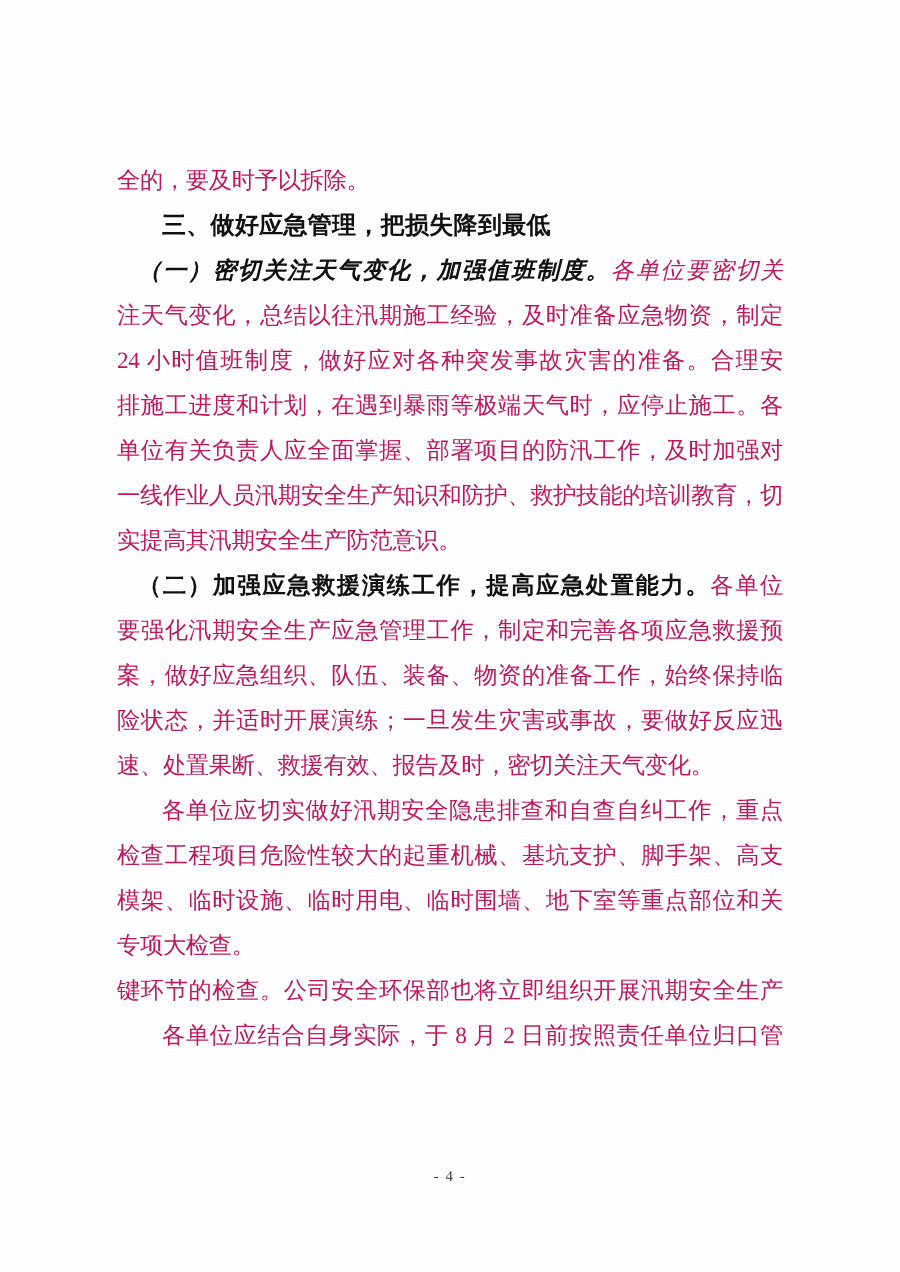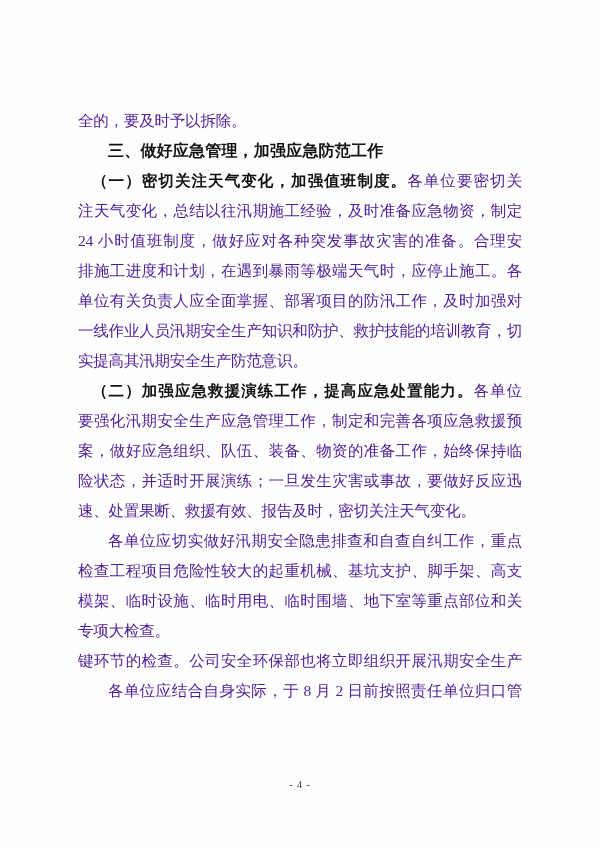--- a/index.html
+++ b/index.html
@@ -37,21 +37,21 @@
     overflow: hidden;
     height: 30px;
   }
   .line.heading {
     font-family: "Liberation Sans", "DejaVu Sans", sans-serif;
     font-weight: 700;
     color: #101010;
     font-size: 16px;
     letter-spacing: 0.2px;
   }
-  .seg { color: #4c1d95; }
+  .seg { color: #be185d; }
   .seg.bold {
     font-weight: 700;
     color: #111111;
   }
   .footer {
     position: absolute;
     left: 0;
     top: 779px;
     width: 600px;
     text-align: center;
@@ -60,22 +60,22 @@
     color: #3a3a3a;
     font-family: "Liberation Serif", "DejaVu Serif", serif;
   }
 </style>
 </head>
 <body>
 
 <div class="page">
   <div class="doc-body">
       <div class="line body"><span class="seg">全的，要及时予以拆除。</span></div>
-      <div class="line heading" style="padding-left: 30px;"><span class="seg bold">三、做好应急管理，加强应急防范工作</span></div>
-      <div class="line body full" style="padding-left: 14px;"><span class="seg bold">（一）密切关注天气变化，加强值班制度。</span><span class="seg">各单位要密切关</span></div>
+      <div class="line heading" style="padding-left: 30px;"><span class="seg bold">三、做好应急管理，把损失降到最低</span></div>
+      <div class="line body full" style="padding-left: 14px; font-style: italic;"><span class="seg bold">（一）密切关注天气变化，加强值班制度。</span><span class="seg">各单位要密切关</span></div>
       <div class="line body full"><span class="seg">注天气变化，总结以往汛期施工经验，及时准备应急物资，制定</span></div>
       <div class="line body full"><span class="seg">24 小时值班制度，做好应对各种突发事故灾害的准备。合理安</span></div>
       <div class="line body full"><span class="seg">排施工进度和计划，在遇到暴雨等极端天气时，应停止施工。各</span></div>
       <div class="line body full"><span class="seg">单位有关负责人应全面掌握、部署项目的防汛工作，及时加强对</span></div>
       <div class="line body full"><span class="seg">一线作业人员汛期安全生产知识和防护、救护技能的培训教育，切</span></div>
       <div class="line body"><span class="seg">实提高其汛期安全生产防范意识。</span></div>
       <div class="line body full" style="padding-left: 14px;"><span class="seg bold">（二）加强应急救援演练工作，提高应急处置能力。</span><span class="seg">各单位</span></div>
       <div class="line body full"><span class="seg">要强化汛期安全生产应急管理工作，制定和完善各项应急救援预</span></div>
       <div class="line body full"><span class="seg">案，做好应急组织、队伍、装备、物资的准备工作，始终保持临</span></div>
       <div class="line body full"><span class="seg">险状态，并适时开展演练；一旦发生灾害或事故，要做好反应迅</span></div>

